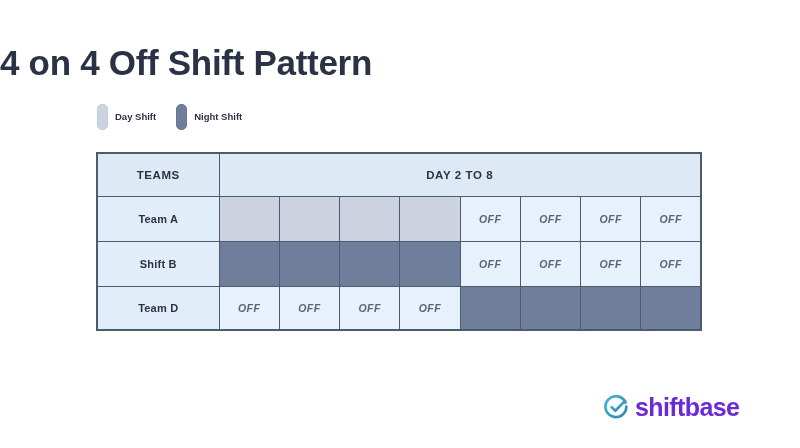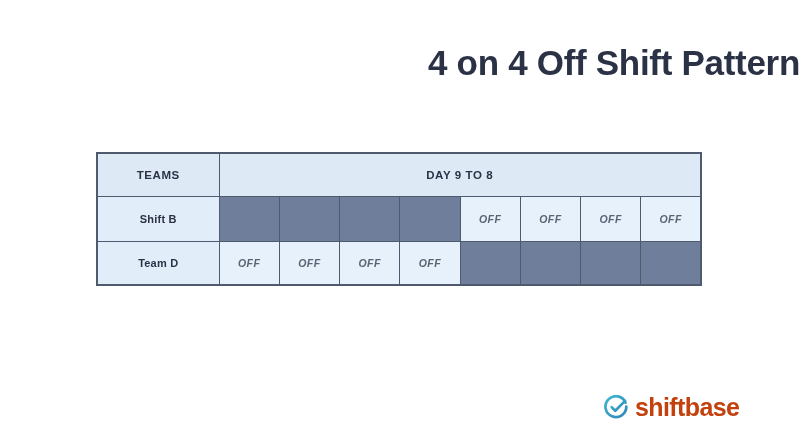--- a/index.html
+++ b/index.html
@@ -22,21 +22,21 @@
     height: 448px;
     box-sizing: border-box;
   }
 
   
   .title {
     position: absolute;
     left: 0;
     top: 42px;
     width: 800px;
-    text-align: right;
+    text-align: left;
     font-size: 35px;
     font-weight: bold;
     color: #2b3245;
     letter-spacing: -0.3px;
     line-height: 42px;
     white-space: nowrap;
   }
 
   
   .legend {
@@ -151,55 +151,74 @@
   }
   .logo-mark {
     width: 25px;
     height: 25px;
     flex: 0 0 auto;
     display: block;
   }
   .logo-text {
     font-size: 25px;
     font-weight: bold;
-    color: #c2410c;
+    color: #6d28d9;
     letter-spacing: -0.6px;
     line-height: 28px;
     white-space: nowrap;
   }
 </style>
 </head>
 <body>
 
 <div class="page">
 
   <div class="title">4 on 4 Off Shift Pattern</div>
 
   <div class="legend">
+    <div class="legend-item">
+      <span class="legend-pill day"></span>
+      <span class="legend-label">Day Shift</span>
+    </div>
+    <div class="legend-item">
+      <span class="legend-pill night"></span>
+      <span class="legend-label">Night Shift</span>
+    </div>
   </div>
 
   <table class="shift-table">
     <colgroup>
       <col class="col-teams">
       <col class="col-day">
         <col class="col-day">
         <col class="col-day">
         <col class="col-day">
       <col class="col-day">
         <col class="col-day">
         <col class="col-day">
         <col class="col-day">
     </colgroup>
     <thead>
       <tr class="header-row">
         <th>TEAMS</th>
-        <th colspan="8">DAY 9 TO 8</th>
+        <th colspan="8">DAY 2 TO 8</th>
       </tr>
     </thead>
     <tbody>
+      <tr class="body-row">
+        <td class="team-cell">Team A</td>
+        <td class="cell-day"></td>
+        <td class="cell-day"></td>
+        <td class="cell-day"></td>
+        <td class="cell-day"></td>
+        <td class="cell-off">OFF</td>
+        <td class="cell-off">OFF</td>
+        <td class="cell-off">OFF</td>
+        <td class="cell-off">OFF</td>
+      </tr>
       <tr class="body-row">
         <td class="team-cell">Shift B</td>
         <td class="cell-night"></td>
         <td class="cell-night"></td>
         <td class="cell-night"></td>
         <td class="cell-night"></td>
         <td class="cell-off">OFF</td>
         <td class="cell-off">OFF</td>
         <td class="cell-off">OFF</td>
         <td class="cell-off">OFF</td>

